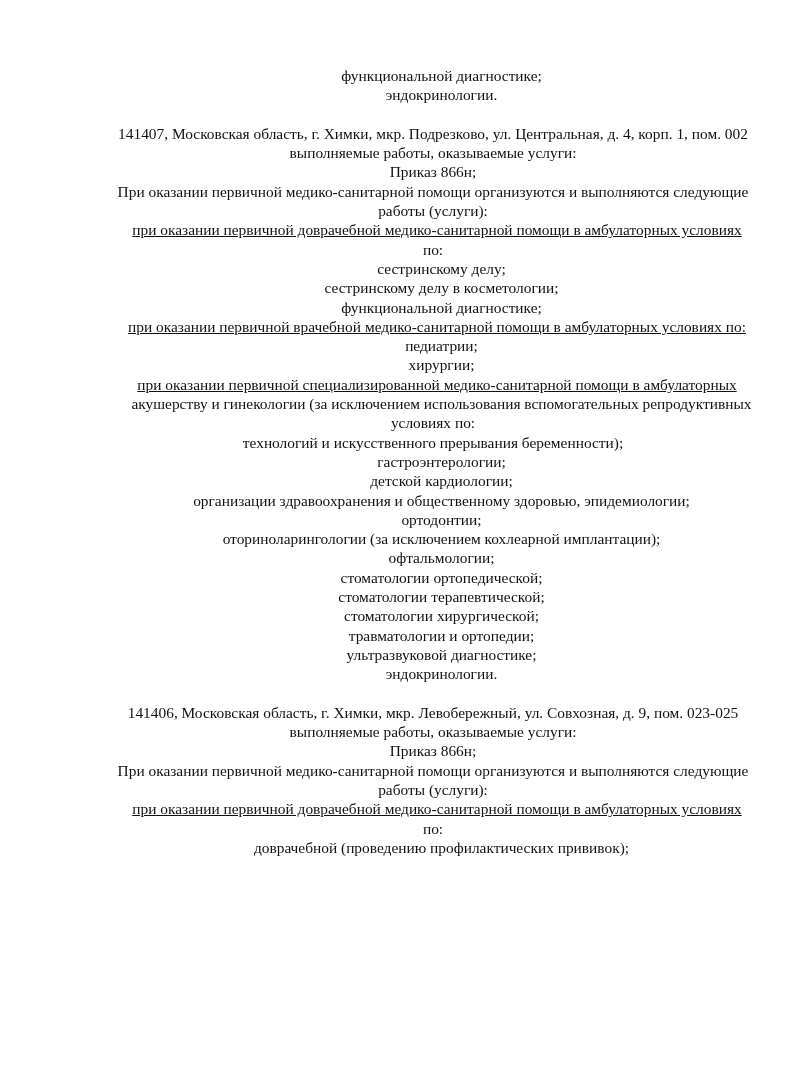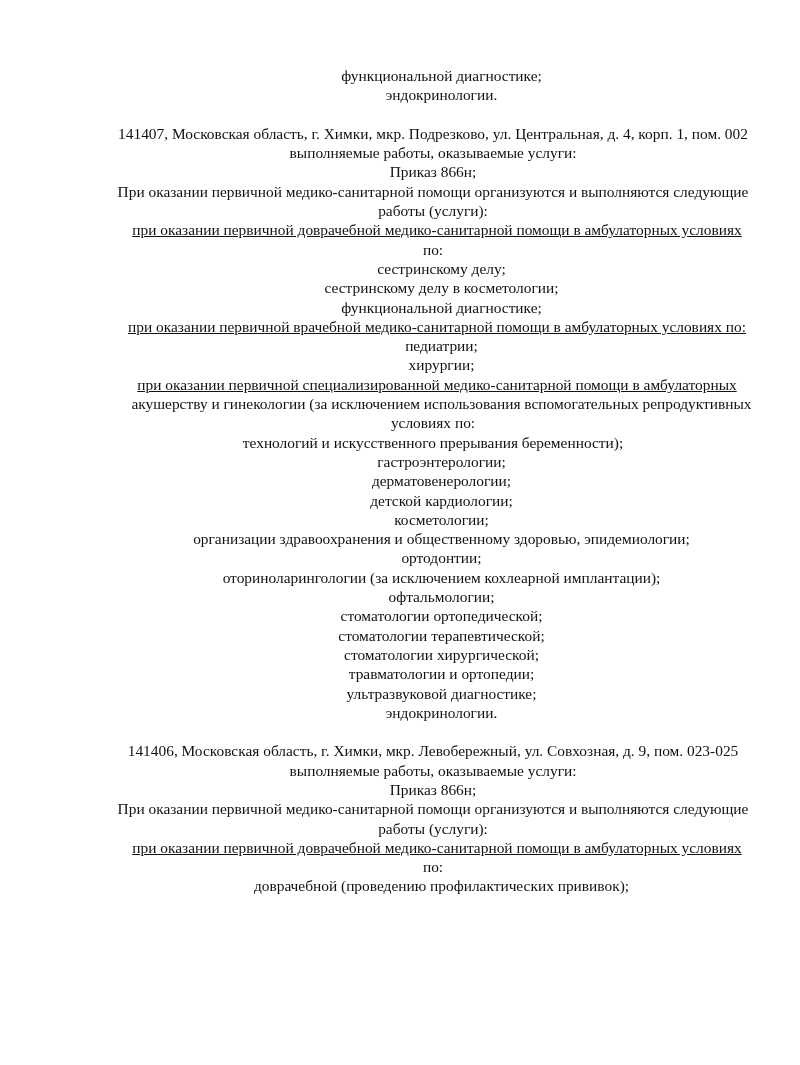--- a/index.html
+++ b/index.html
@@ -30,23 +30,21 @@
   <div class="line i2">сестринскому делу в косметологии;</div>
   <div class="line i2">функциональной диагностике;</div>
   <div class="line i1">при оказании первичной врачебной медико-санитарной помощи в амбулаторных условиях по:</div>
   <div class="line i2">педиатрии;</div>
   <div class="line i2">хирургии;</div>
   <div class="line i1">при оказании первичной специализированной медико-санитарной помощи в амбулаторных</div>
   <div class="line i2">акушерству и гинекологии (за исключением использования вспомогательных репродуктивных</div>
   <div class="line">условиях по:</div>
   <div class="line">технологий и искусственного прерывания беременности);</div>
   <div class="line i2">гастроэнтерологии;</div>
-  <div class="line i2">дерматовенерологии;</div>
   <div class="line i2">детской кардиологии;</div>
-  <div class="line i2">косметологии;</div>
   <div class="line i2">организации здравоохранения и общественному здоровью, эпидемиологии;</div>
   <div class="line i2">ортодонтии;</div>
   <div class="line i2">оториноларингологии (за исключением кохлеарной имплантации);</div>
   <div class="line i2">офтальмологии;</div>
   <div class="line i2">стоматологии ортопедической;</div>
   <div class="line i2">стоматологии терапевтической;</div>
   <div class="line i2">стоматологии хирургической;</div>
   <div class="line i2">травматологии и ортопедии;</div>
   <div class="line i2">ультразвуковой диагностике;</div>
   <div class="line i2">эндокринологии.</div>

